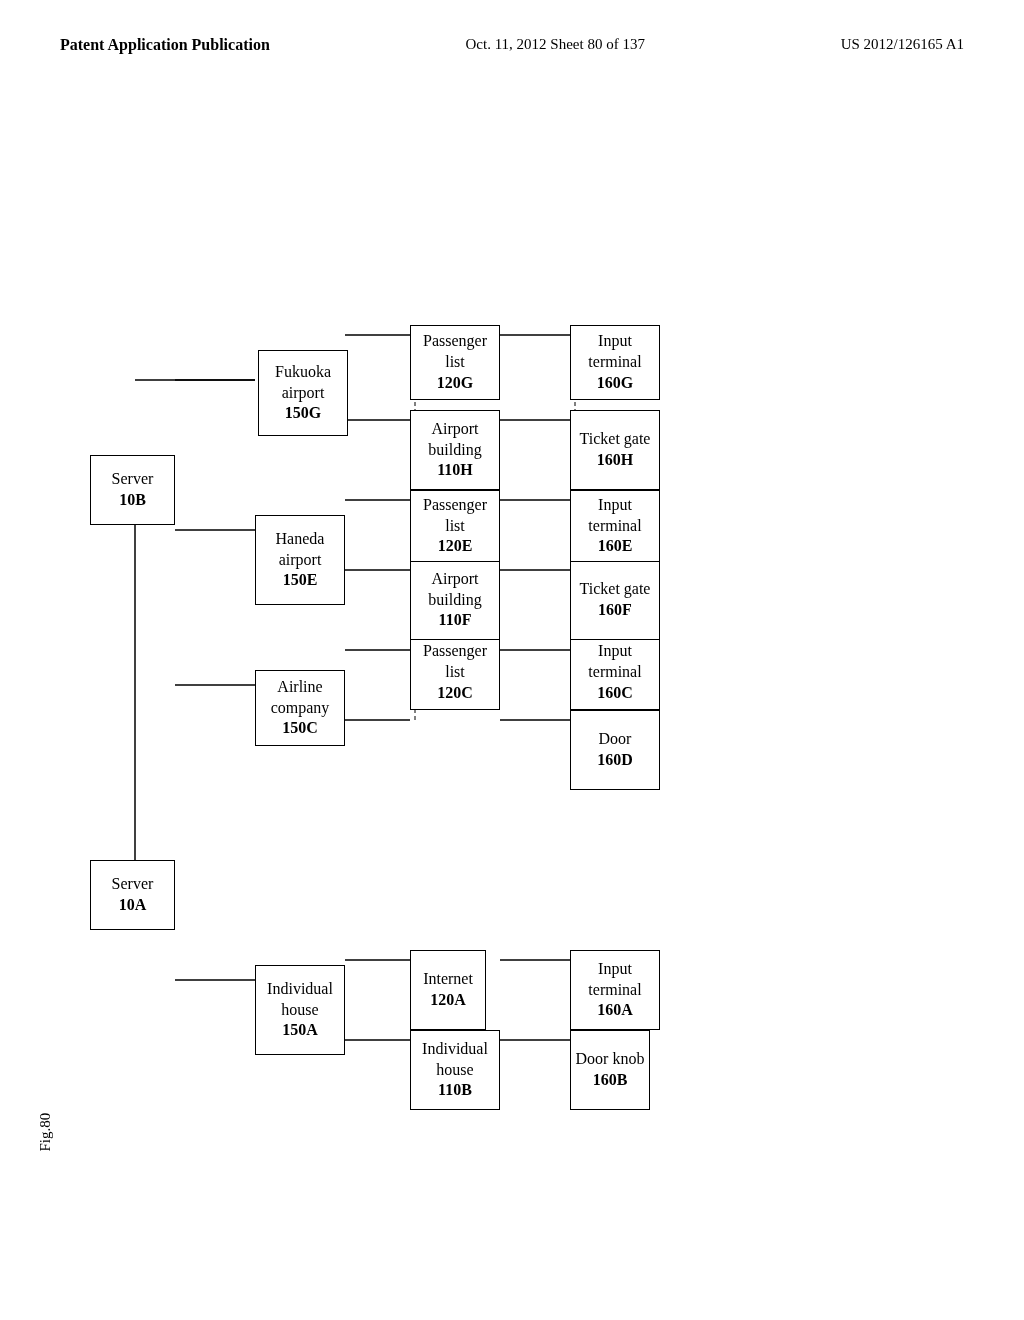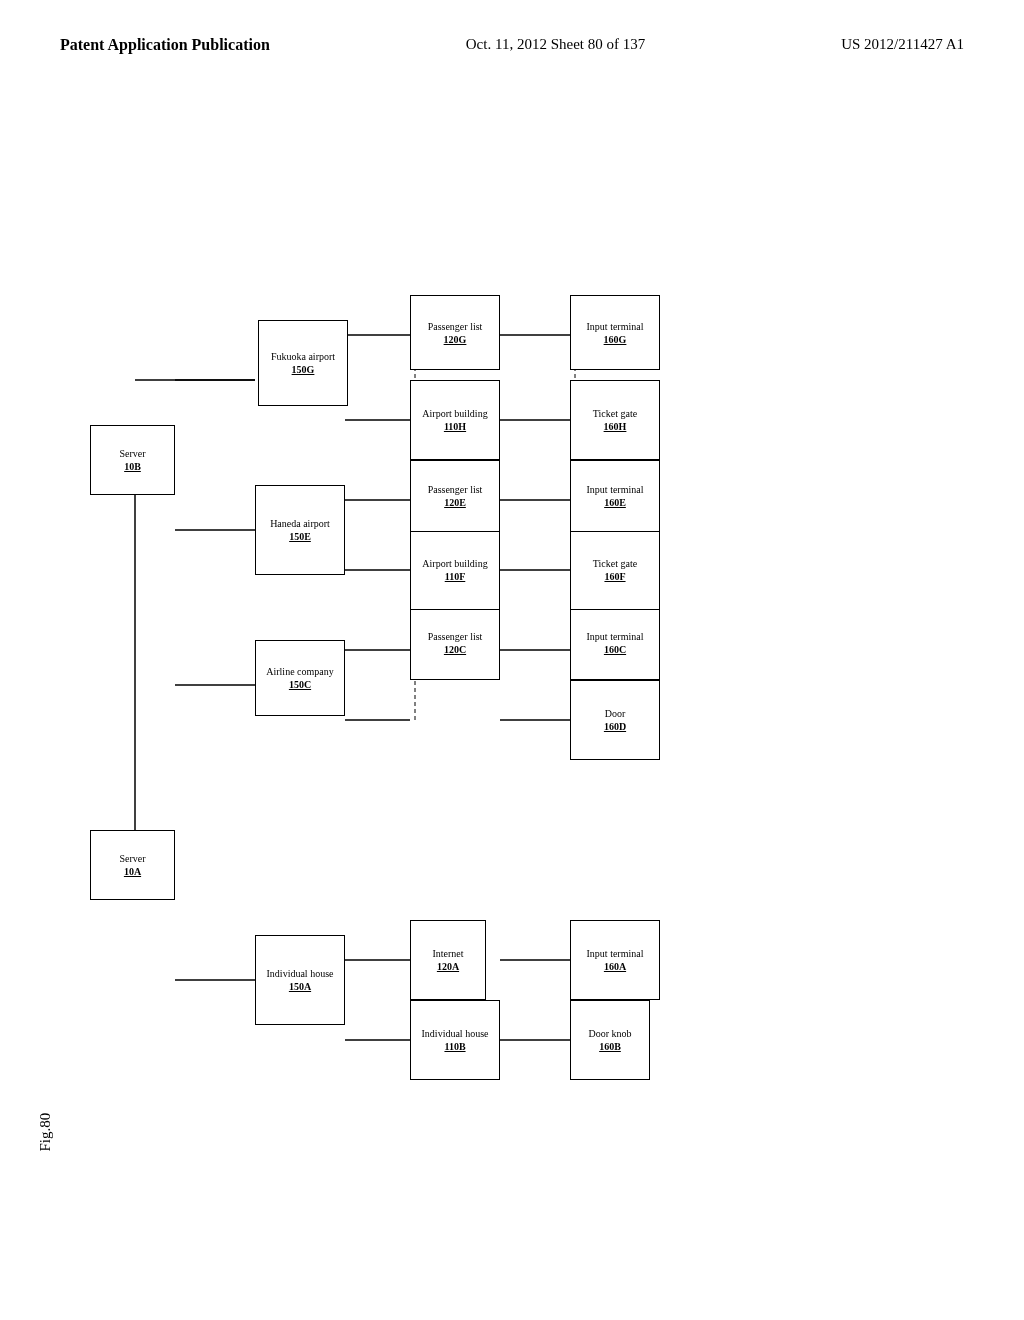--- a/index.html
+++ b/index.html
@@ -53,46 +53,46 @@
 
     
     .box {
       position: absolute;
       border: 1.5px solid #000;
       display: flex;
       flex-direction: column;
       align-items: center;
       justify-content: center;
       text-align: center;
-      font-size: 10px;
+      font-size: 16px;
       line-height: 1.3;
       background: #fff;
       padding: 2px;
+      margin-top: 30px;
     }
     .box .id {
       font-weight: bold;
-      text-decoration: underline;
     }
 
     
     .connector-svg {
       position: absolute;
       top: 0; left: 0;
       width: 100%;
       height: 100%;
       pointer-events: none;
     }
   </style>
 </head>
 <body>
 
 <div class="header">
   <div class="header-left">Patent Application Publication</div>
   <div class="header-center">Oct. 11, 2012   Sheet 80 of 137</div>
-  <div class="header-right">US 2012/211427 A1</div>
+  <div class="header-right">US 2012/126165 A1</div>
 </div>
 
 <div class="fig-label">Fig.80</div>
 
 <div class="diagram">
 
   <svg class="connector-svg">
 
     <line x1="75" y1="720" x2="75" y2="320" stroke="#000" stroke-width="1.5"></line>
 

